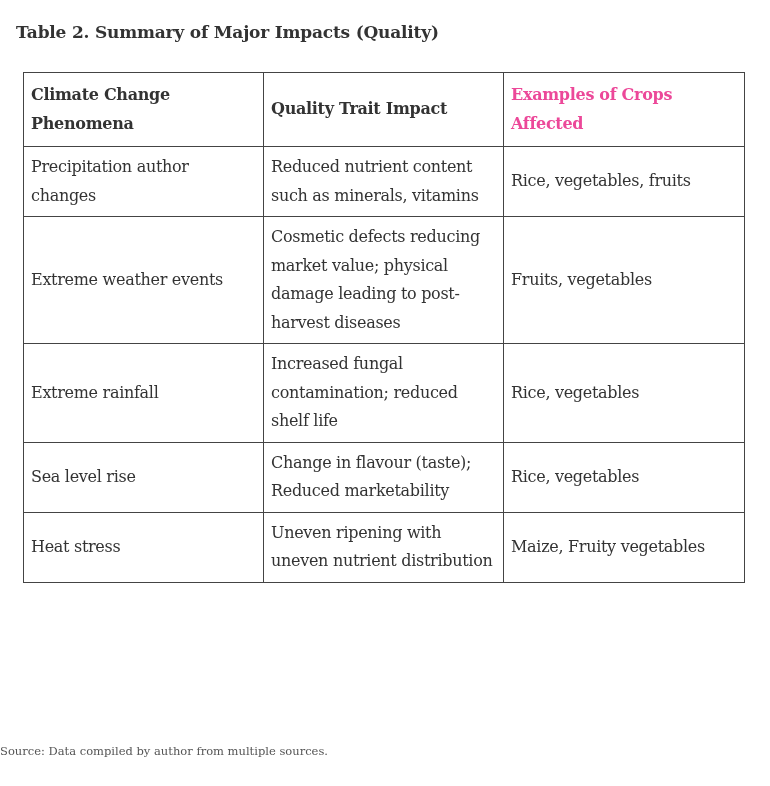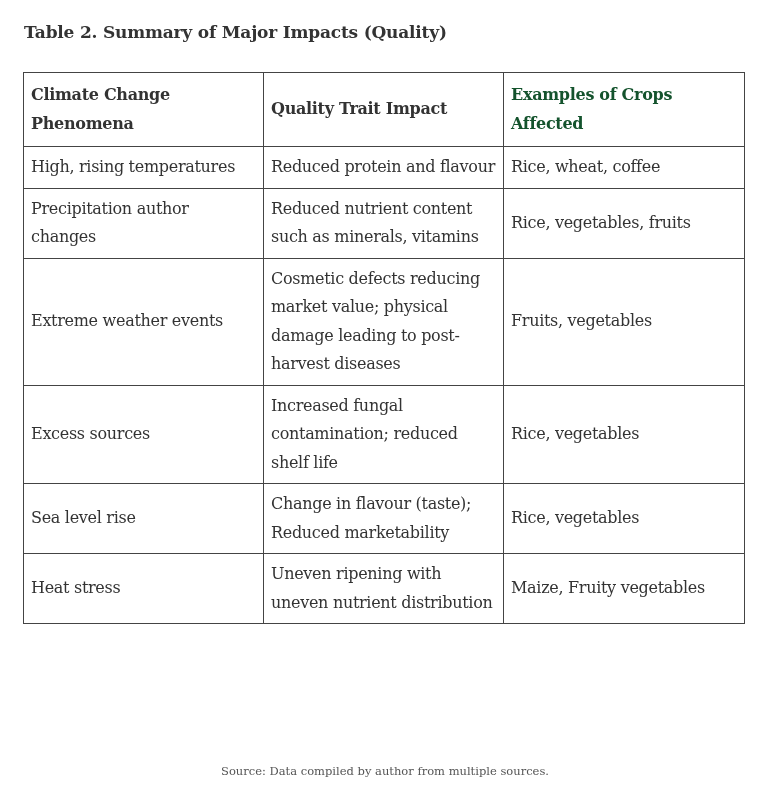--- a/index.html
+++ b/index.html
@@ -1,23 +1,23 @@
 <!DOCTYPE html>
 <html><head>
 <meta charset="utf-8">
 <style>
   html, body { margin:0; padding:0; background:#fff; }
   body { width:770px; height:786px; position:relative; font-family:"DejaVu Serif","Liberation Serif",serif; color:#333; }
-  .title { position:absolute; left:24px; top:22px; font-size:17px; font-weight:bold; color:#333; letter-spacing:-0.2px; }
+  .title { position:absolute; left:16px; top:22px; font-size:17px; font-weight:bold; color:#333; letter-spacing:-0.2px; }
   table { position:absolute; left:23px; top:72px; border-collapse:collapse; width:721px; table-layout:fixed; }
   td, th { border:1.5px solid #444; padding:6px 7px; font-size:16px; line-height:28.5px; vertical-align:middle; text-align:left; font-weight:normal; color:#333; letter-spacing:-0.3px; }
   th { font-weight:bold; padding-top:8px; padding-bottom:8px; }
-  th.accent { color:#14532d; }
+  th.accent { color:#ec4899; }
   col.c1 { width:240px; } col.c2 { width:240px; } col.c3 { width:241px; }
-  .source { position:absolute; left:0; width:770px; top:764px; text-align:center; font-size:11.5px; color:#555; }
+  .source { position:absolute; left:0; width:770px; top:744px; font-size:11.5px; color:#555; }
 </style>
 </head>
 <body>
 
 <div class="title">Table 2. Summary of Major Impacts (Quality)</div>
 
 <table>
   <colgroup>
       <col class="c1">
       <col class="c2">
@@ -25,36 +25,31 @@
     </colgroup>
   <thead>
     <tr>
       <th>Climate Change Phenomena</th>
       <th>Quality Trait Impact</th>
       <th class="accent">Examples of Crops Affected</th>
     </tr>
   </thead>
   <tbody>
     <tr>
-      <td>High, rising temperatures</td>
-      <td>Reduced protein and flavour</td>
-      <td>Rice, wheat, coffee</td>
-    </tr>
-    <tr>
       <td>Precipitation author changes</td>
       <td>Reduced nutrient content such as minerals, vitamins</td>
       <td>Rice, vegetables, fruits</td>
     </tr>
     <tr>
       <td>Extreme weather events</td>
       <td>Cosmetic defects reducing market value; physical damage leading to post-harvest diseases</td>
       <td>Fruits, vegetables</td>
     </tr>
     <tr>
-      <td>Excess sources</td>
+      <td>Extreme rainfall</td>
       <td>Increased fungal contamination; reduced shelf life</td>
       <td>Rice, vegetables</td>
     </tr>
     <tr>
       <td>Sea level rise</td>
       <td>Change in flavour (taste); Reduced marketability</td>
       <td>Rice, vegetables</td>
     </tr>
     <tr>
       <td>Heat stress</td>

